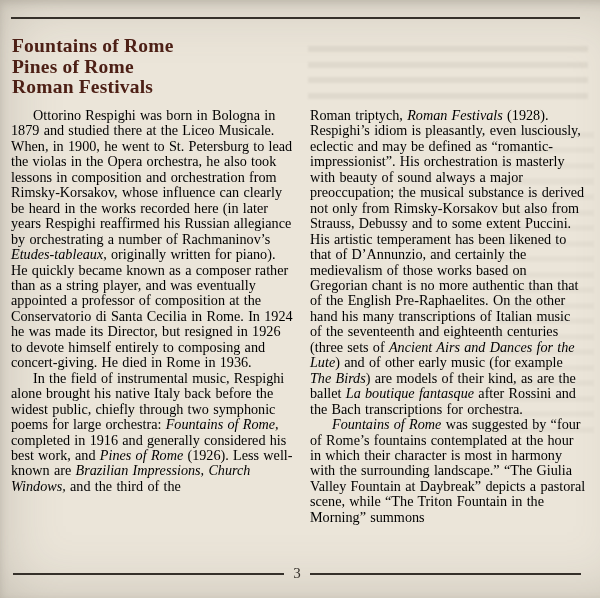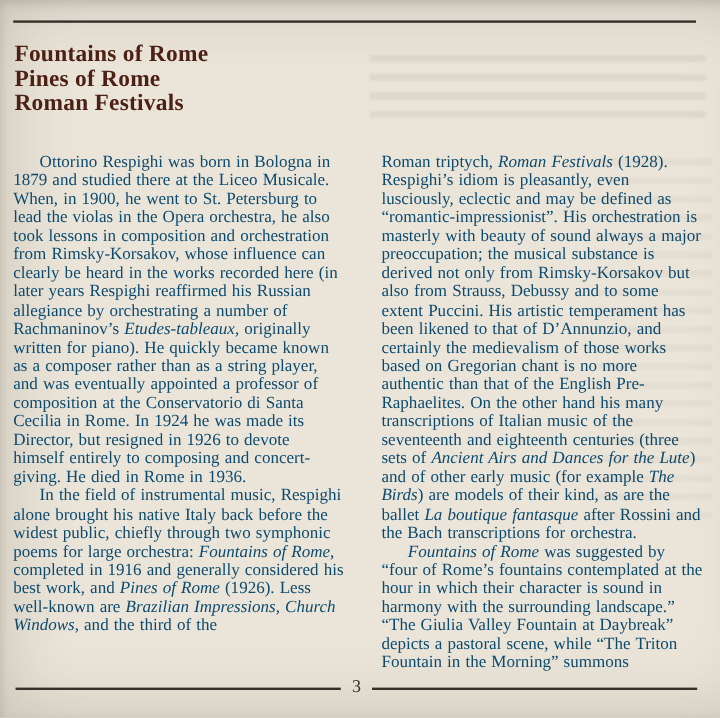--- a/index.html
+++ b/index.html
@@ -18,23 +18,23 @@
     position:absolute; left:11px; top:17px; width:569px; height:2px;
     background:#35302a;
   }
   .page-title {
     position:absolute; left:12px; top:36px; margin:0;
     font-size:19.5px; line-height:20.5px; font-weight:bold;
     color:#4d2016; letter-spacing:0.2px;
   }
   .title-line { display:block; }
   .columns {
-    position:absolute; left:11px; top:128px; width:575px;
-    display:flex; gap:31px;
-    color:#0c4a6e;
+    position:absolute; left:11px; top:108px; width:575px;
+    display:flex; gap:15px;
+    color:#000000;
   }
   .col {
     font-size:14.2px; line-height:15.45px;
     text-align:left; word-spacing:0.05em;
   }
   .col-left  { width:285px; }
   .col-right { width:277px; }
   .col p { margin:0; }
   .col p.indent { text-indent:1.55em; }
   .col em { font-style:italic; }
@@ -72,21 +72,21 @@
     <span class="title-line">Roman Festivals</span>
   </h1>
 
   <div class="columns">
     <div class="col col-left">
         <p class="indent"><span>Ottorino Respighi was born in Bologna in 1879 and studied there at the Liceo Musicale. When, in 1900, he went to St. Petersburg to lead the violas in the Opera orchestra, he also took lessons in composition and orchestration from Rimsky-Korsakov, whose influence can clearly be heard in the works recorded here (in later years Respighi reaffirmed his Russian allegiance by orchestrating a number of Rachmaninov’s </span><em>Etudes-tableaux</em><span>, originally written for piano). He quickly became known as a composer rather than as a string player, and was eventually appointed a professor of composition at the Conservatorio di Santa Cecilia in Rome. In 1924 he was made its Director, but resigned in 1926 to devote himself entirely to composing and concert-giving. He died in Rome in 1936.</span></p>
         <p class="indent"><span>In the field of instrumental music, Respighi alone brought his native Italy back before the widest public, chiefly through two symphonic poems for large orchestra: </span><em>Fountains of Rome</em><span>, completed in 1916 and generally considered his best work, and </span><em>Pines of Rome</em><span> (1926). Less well-known are </span><em>Brazilian Impressions,</em><span> </span><em>Church Windows,</em><span> and the third of the</span></p>
       </div>
     <div class="col col-right">
         <p><span>Roman triptych, </span><em>Roman Festivals</em><span> (1928). Respighi’s idiom is pleasantly, even lusciously, eclectic and may be defined as “romantic-impressionist”. His orchestration is masterly with beauty of sound always a major preoccupation; the musical substance is derived not only from Rimsky-Korsakov but also from Strauss, Debussy and to some extent Puccini. His artistic temperament has been likened to that of D’Annunzio, and certainly the medievalism of those works based on Gregorian chant is no more authentic than that of the English Pre-Raphaelites. On the other hand his many transcriptions of Italian music of the seventeenth and eighteenth centuries (three sets of </span><em>Ancient Airs and Dances for the Lute</em><span>) and of other early music (for example </span><em>The Birds</em><span>) are models of their kind, as are the ballet </span><em>La boutique fantasque</em><span> after Rossini and the Bach transcriptions for orchestra.</span></p>
-        <p class="indent"><em>Fountains of Rome</em><span> was suggested by “four of Rome’s fountains contemplated at the hour in which their character is sound in harmony with the surrounding landscape.” “The Giulia Valley Fountain at Daybreak” depicts a pastoral scene, while “The Triton Fountain in the Morning” summons</span></p>
+        <p class="indent"><em>Fountains of Rome</em><span> was suggested by “four of Rome’s fountains contemplated at the hour in which their character is most in harmony with the surrounding landscape.” “The Giulia Valley Fountain at Daybreak” depicts a pastoral scene, while “The Triton Fountain in the Morning” summons</span></p>
       </div>
   </div>
 
   <div class="footer">
     <span class="footer-rule"></span>
     <span class="page-number">3</span>
     <span class="footer-rule"></span>
   </div>
 
   <div class="ghost ghost-a"></div>

